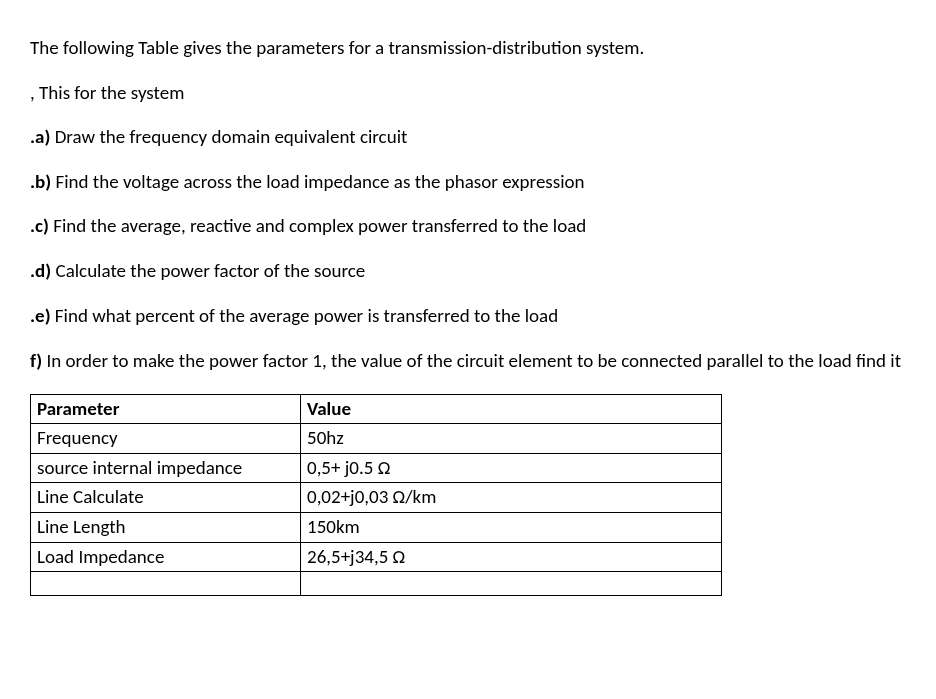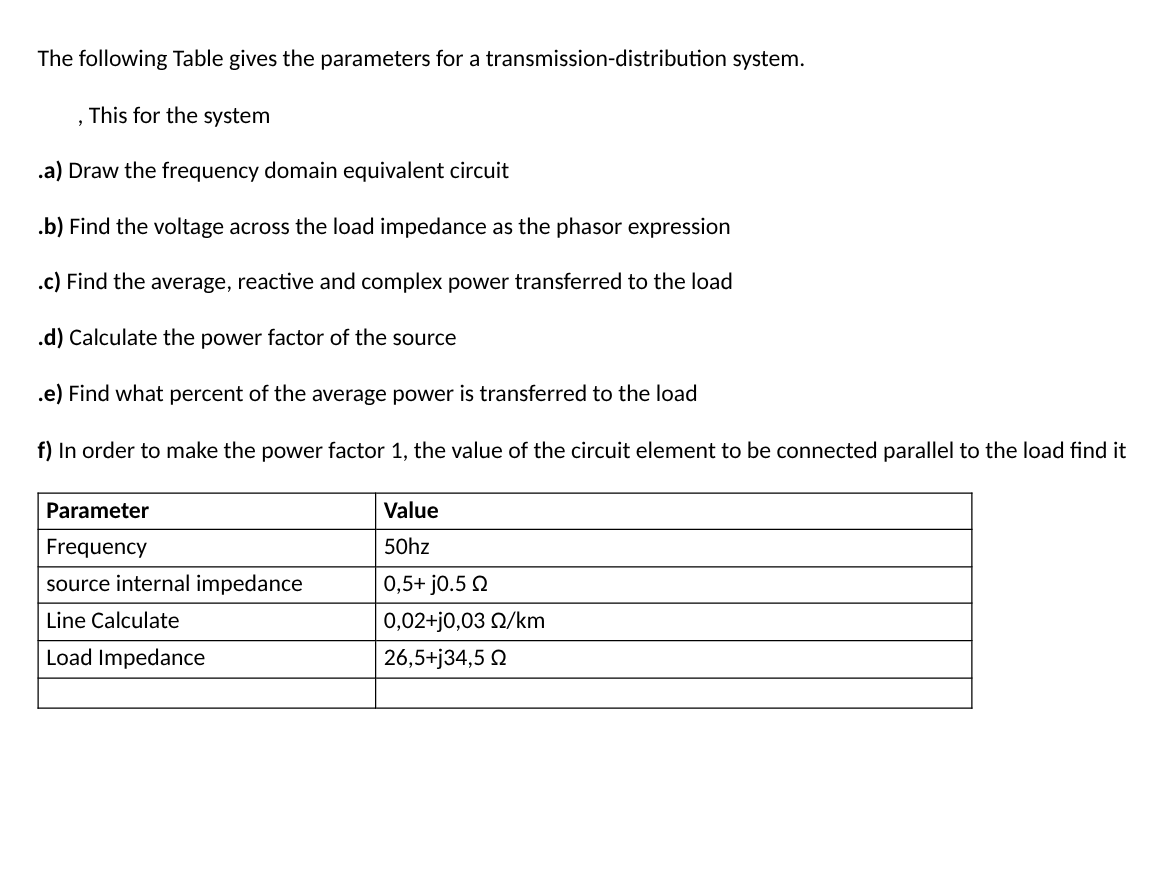--- a/index.html
+++ b/index.html
@@ -14,34 +14,33 @@
       background: #fff;
       padding: 35px 30px;
       width: 936px;
       line-height: 1.4;
     }
     .intro {
       margin-bottom: 18px;
     }
     .sub-intro {
       margin-bottom: 18px;
-      margin-left: 32px;
     }
     .question-item {
       margin-bottom: 18px;
     }
     .question-item .label {
       font-weight: bold;
     }
     .question-multiline {
       line-height: 1.5;
     }
     table {
       border-collapse: collapse;
-      width: 748px;
+      width: 692px;
       margin-top: 8px;
       padding-left: 22px;
     }
     td {
       border: 1px solid #000;
       padding: 1px 6px;
       font-size: 19px;
       vertical-align: top;
     }
     td:first-child {
@@ -97,20 +96,24 @@
   </tr>
   <tr>
     <td>source internal impedance</td>
     <td>0,5+ j0.5 Ω</td>
   </tr>
   <tr>
     <td>Line Calculate</td>
     <td>0,02+j0,03 Ω/km</td>
   </tr>
   <tr>
+    <td>Line Length</td>
+    <td>150km</td>
+  </tr>
+  <tr>
     <td>Load Impedance</td>
     <td>26,5+j34,5 Ω</td>
   </tr>
   <tr class="empty-row">
     <td></td>
     <td></td>
   </tr>
 </tbody>
   </table>
 

